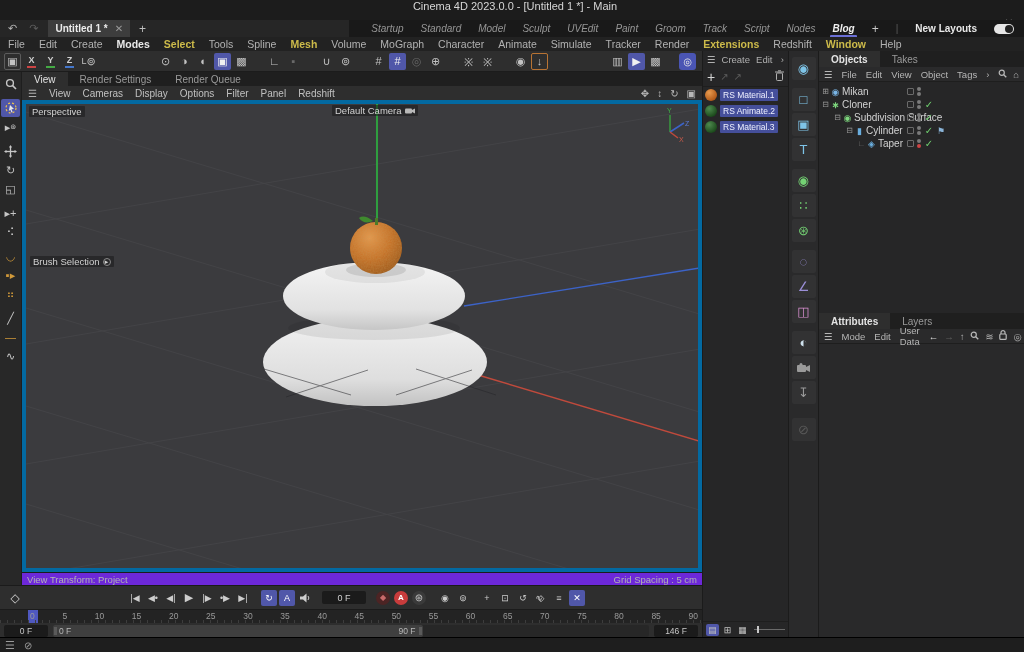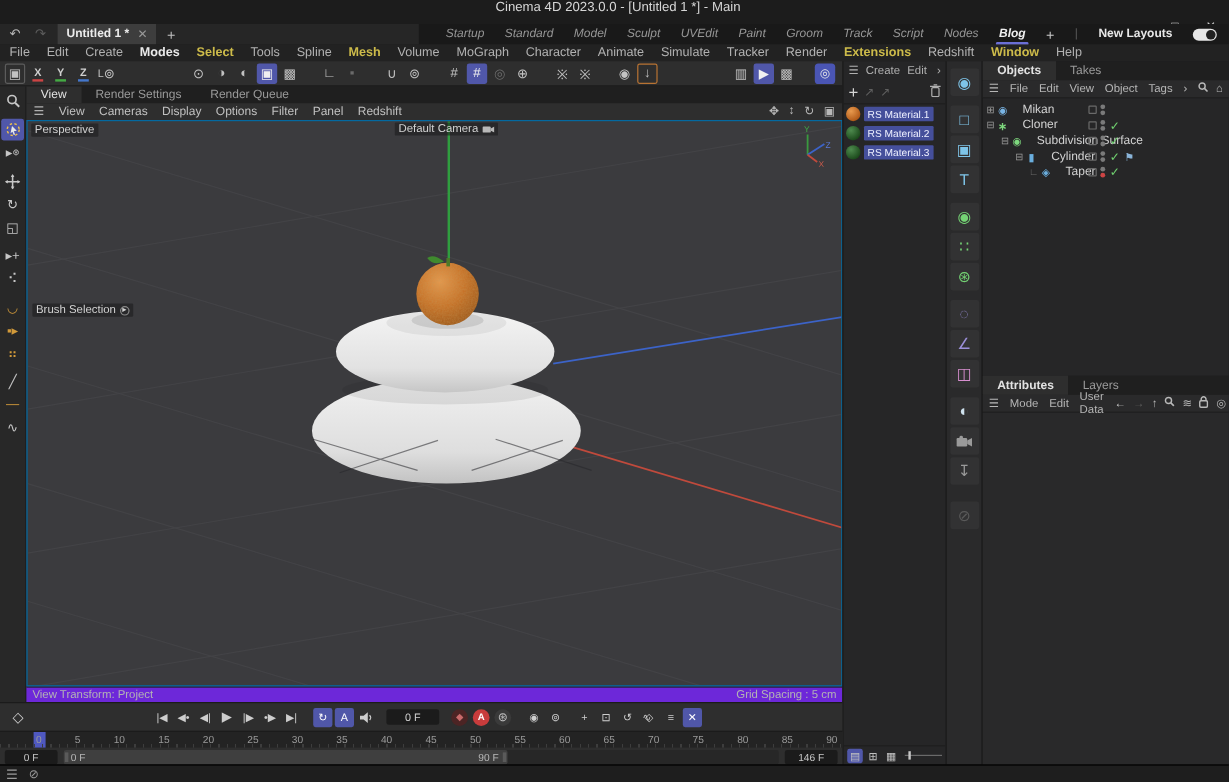--- a/index.html
+++ b/index.html
@@ -73,21 +73,21 @@
 
   
   #vpblock { left:22px; top:72px; width:680px; height:513px; }
   #vptabs { height:14px; background:#1f1f1f; display:flex; font-size:10px; }
   #vptabs .vt { padding:0 12px; display:flex; align-items:center; color:#9a9a9a; }
   #vptabs .vt.active { background:#2e2e2e; color:#e2e2e2; }
   #vpmenu { height:14px; background:#2e2e2e; display:flex; align-items:center; gap:12px;
     padding-left:6px; font-size:10px; color:#c0c0c0; }
   #vpmenu .burger { color:#b0b0b0; }
   #vpmenu .vicons { margin-left:auto; display:flex; gap:8px; padding-right:6px; color:#b8b8b8; }
-  #vpcanvas { height:472px; background:#3b3b3e; position:relative; border:1px solid #0369a1; overflow:hidden; }
+  #vpcanvas { height:472px; background:#3b3b3e; position:relative; border:4px solid #0369a1; overflow:hidden; }
   .vplabel { position:absolute; font-size:9.5px; color:#d2d2d2; background:rgba(25,25,25,.55);
     padding:0 3px; line-height:11px; border-radius:1px; }
   #vpstatus { height:13px; background:#6d28d9; display:flex; align-items:center;
     justify-content:space-between; padding:0 5px; font-size:9.5px; color:#b4b4b4;
     border-top:1px solid #1c1c1c; }
 
   
   #mats { left:702px; top:51px; width:86px; height:586px; background:#262627;
     border-left:1px solid #1b1b1b; display:flex; flex-direction:column; }
   #mats .mhead { height:16px; display:flex; align-items:center; gap:6px; padding:0 4px;
@@ -125,21 +125,21 @@
   .ptabs { height:16px; background:#1f1f1f; display:flex; font-size:10px; }
   .ptabs .pt { padding:0 12px; display:flex; align-items:center; color:#9a9a9a; }
   .ptabs .pt.active { background:#2e2e2e; color:#e2e2e2; font-weight:bold; }
   .pmenu { height:15px; background:#2a2a2b; display:flex; align-items:center; gap:9px;
     padding:0 5px; font-size:9.5px; color:#b6b6b6; border-bottom:1px solid #1e1e1e; }
   .pmenu .picons { margin-left:auto; display:flex; gap:6px; align-items:center; color:#b8b8b8; }
   #omtree { height:231px; padding-top:3px; font-size:10px; }
   .om-row { height:13px; display:flex; align-items:center; position:relative; }
   .om-row .tw { width:9px; text-align:center; color:#9a9a9a; font-size:8px; }
   .om-row .oi { width:11px; text-align:center; font-size:9px; }
-  .om-row .on { color:#d2d2d2; margin-left:11px;text-align:right; }
+  .om-row .on { color:#d2d2d2; margin-left:1px;text-align:right; }
   .om-rc { position:absolute; left:88px; display:flex; align-items:center; gap:3px; }
   .chip { width:7px; height:7px; border:1px solid #6a6a6a; border-radius:1px; }
   .dots { display:flex; flex-direction:column; gap:1px; }
   .dots i { width:4px; height:4px; border-radius:50%; background:#7a7a7a; }
   .dots i.red { background:#cc4444; }
   .chk { color:#6fcf6f; font-size:10px; width:10px; text-align:center; }
   .tagflag { color:#8ab4d8; font-size:9px; }
   #attrbody { height:294px; background:#29292a; }
 
   
@@ -468,21 +468,21 @@
           <line x1="3" y1="0.8" x2="6" y2="0.8" stroke="#b0b0b0"></line>
         </svg>
     </span>
   </div>
   <div class="mitem">
     <span class="swatch sw0"></span>
     <span class="mname">RS Material.1</span>
   </div>
   <div class="mitem">
     <span class="swatch sw1"></span>
-    <span class="mname">RS Material.2</span>
+    <span class="mname">RS Animate.2</span>
   </div>
   <div class="mitem">
     <span class="swatch sw1"></span>
     <span class="mname">RS Material.3</span>
   </div>
   <div class="mspacer"></div>
   <div class="mbottom">
     <span class="vbi active">▤</span>
     <span class="vbi">⊞</span>
     <span class="vbi">▦</span>

